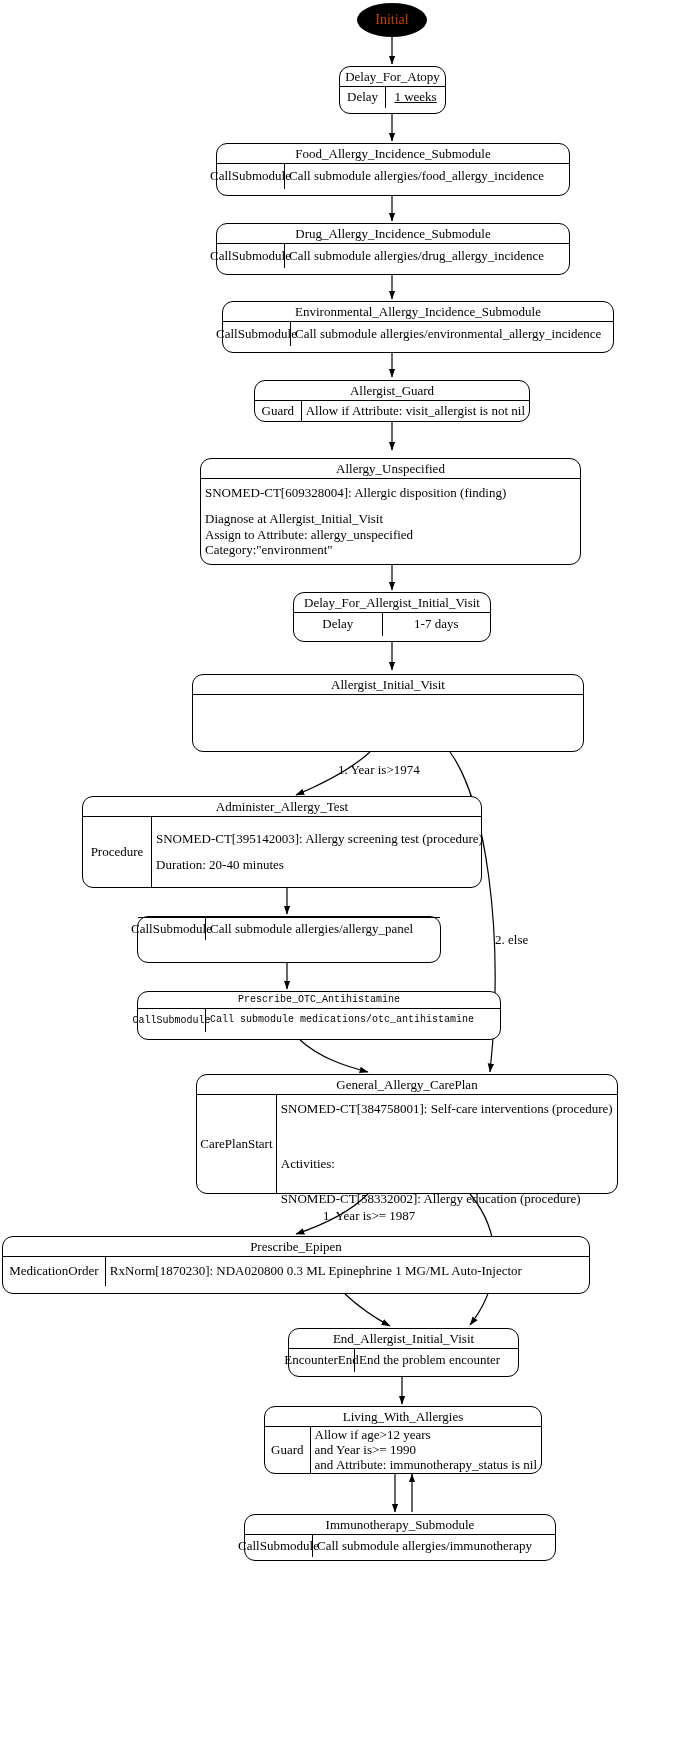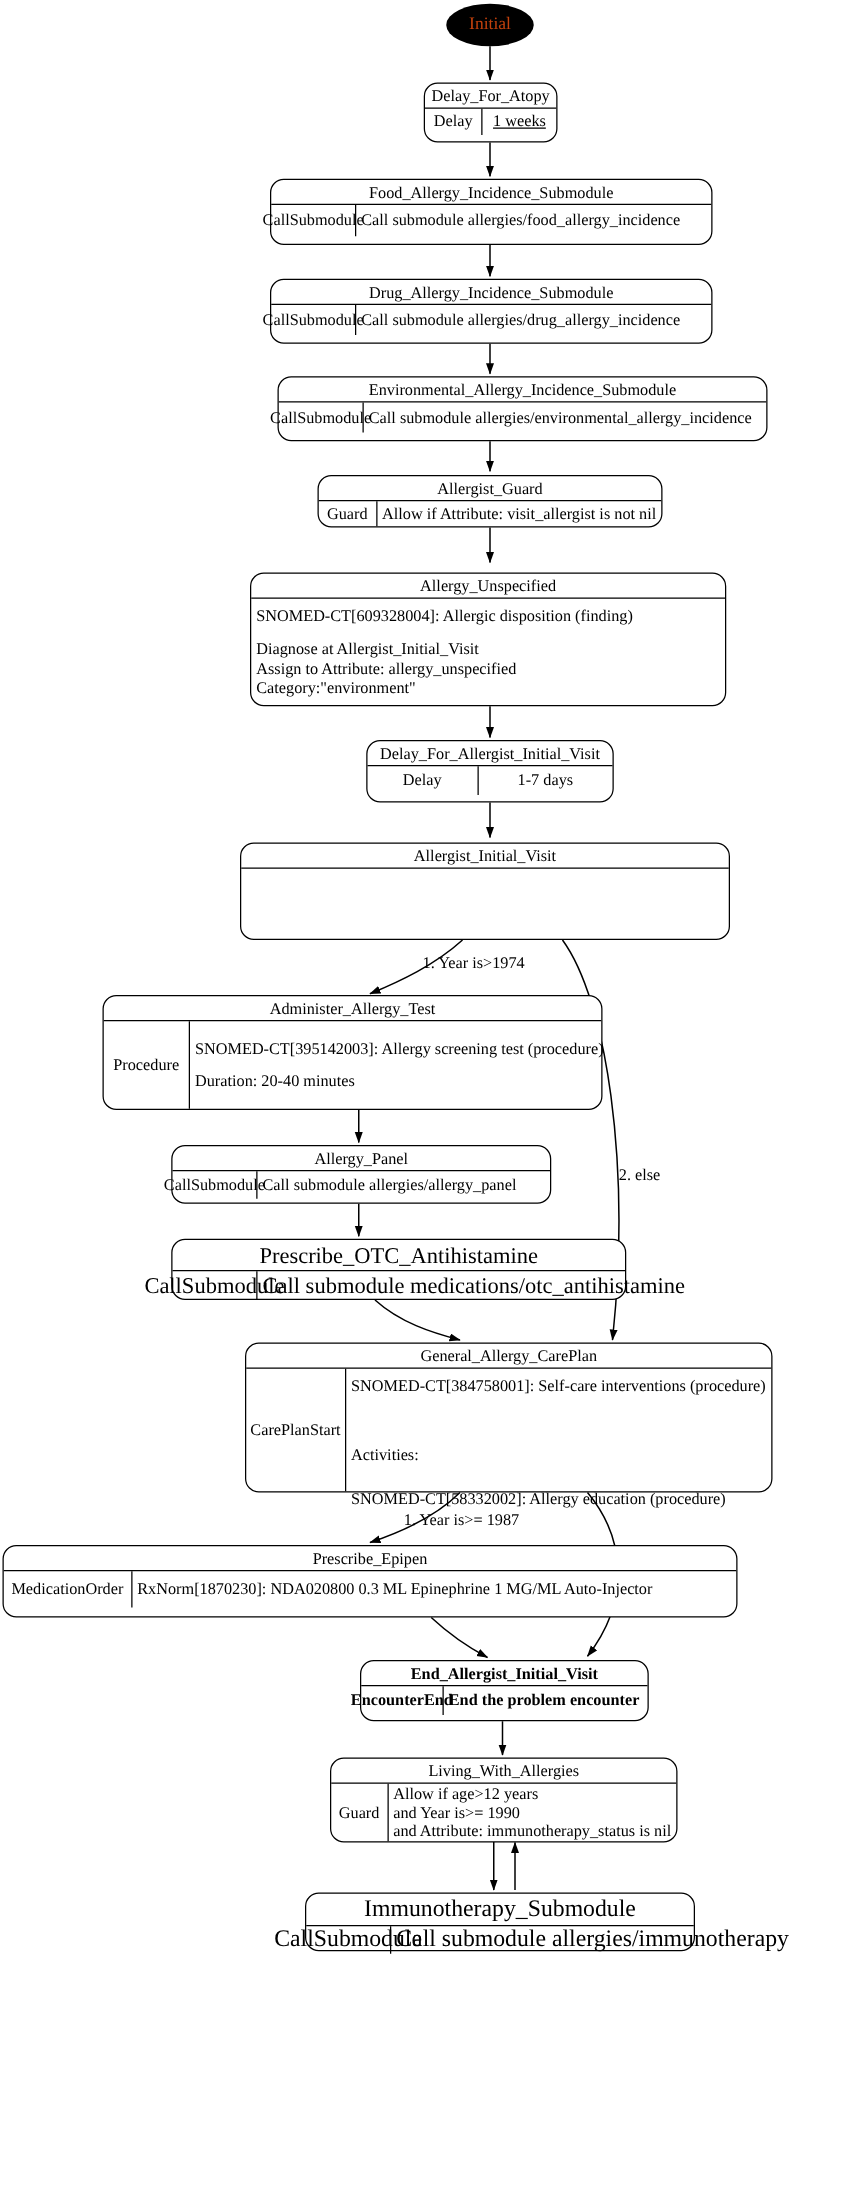--- a/index.html
+++ b/index.html
@@ -180,31 +180,30 @@
       <div class="cellL" style="width:70px;">Procedure</div>
       <div class="cellR" style="width:329px;">
         <span class="ln">SNOMED-CT[395142003]: Allergy screening test (procedure)</span>
         <span class="gap"></span>
         <span class="ln">Duration: 20-40 minutes</span>
       </div>
     </div>
   </div>
 
   <div class="node rec" style="left:137px;top:916px;width:304px;height:47px;font-size:13px;">
-    <div class="title">Allergy_Panel</div>
     <div class="divider"></div>
     <div class="row" style="height:22px;">
       <div class="cellL" style="width:68px;">CallSubmodule</div>
       <div class="cellR" style="width:235px;">
           <span class="ln">Call submodule allergies/allergy_panel</span>
         </div>
     </div>
   </div>
 
-  <div class="node rec" style="left:137px;top:991px;width:364px;height:49px;font-size:18px;">
+  <div class="node rec" style="left:137px;top:991px;width:364px;height:49px;font-size:10px;font-family:Liberation Mono, monospace;">
     <div class="title">Prescribe_OTC_Antihistamine</div>
     <div class="divider"></div>
     <div class="row" style="height:23px;">
       <div class="cellL" style="width:68px;">CallSubmodule</div>
       <div class="cellR" style="width:295px;">
           <span class="ln">Call submodule medications/otc_antihistamine</span>
         </div>
     </div>
   </div>
 
@@ -230,21 +229,21 @@
     <div class="title">Prescribe_Epipen</div>
     <div class="divider"></div>
     <div class="row" style="height:29px;">
       <div class="cellL" style="width:103px;">MedicationOrder</div>
       <div class="cellR" style="width:484px;">
           <span class="ln">RxNorm[1870230]: NDA020800 0.3 ML Epinephrine 1 MG/ML Auto-Injector</span>
         </div>
     </div>
   </div>
 
-  <div class="node rec" style="left:288px;top:1328px;width:231px;height:49px;font-size:13px;font-weight:bold;">
+  <div class="node rec" style="left:288px;top:1328px;width:231px;height:49px;font-size:13px;">
     <div class="title">End_Allergist_Initial_Visit</div>
     <div class="divider"></div>
     <div class="row" style="height:23px;">
       <div class="cellL" style="width:66px;">EncounterEnd</div>
       <div class="cellR" style="width:164px;">
           <span class="ln">End the problem encounter</span>
         </div>
     </div>
   </div>
 
@@ -254,21 +253,21 @@
     <div class="row" style="height:46px;">
       <div class="cellL" style="width:46px;">Guard</div>
       <div class="cellR" style="width:231px;">
         <span class="ln">Allow if age&gt;12 years</span>
         <span class="ln">and Year is&gt;= 1990</span>
         <span class="ln">and Attribute: immunotherapy_status is nil</span>
       </div>
     </div>
   </div>
 
-  <div class="node rec" style="left:244px;top:1514px;width:312px;height:47px;font-size:19px;">
+  <div class="node rec" style="left:244px;top:1514px;width:312px;height:47px;font-size:13px;">
     <div class="title">Immunotherapy_Submodule</div>
     <div class="divider"></div>
     <div class="row" style="height:22px;">
       <div class="cellL" style="width:68px;">CallSubmodule</div>
       <div class="cellR" style="width:243px;">
           <span class="ln">Call submodule allergies/immunotherapy</span>
         </div>
     </div>
   </div>
 

